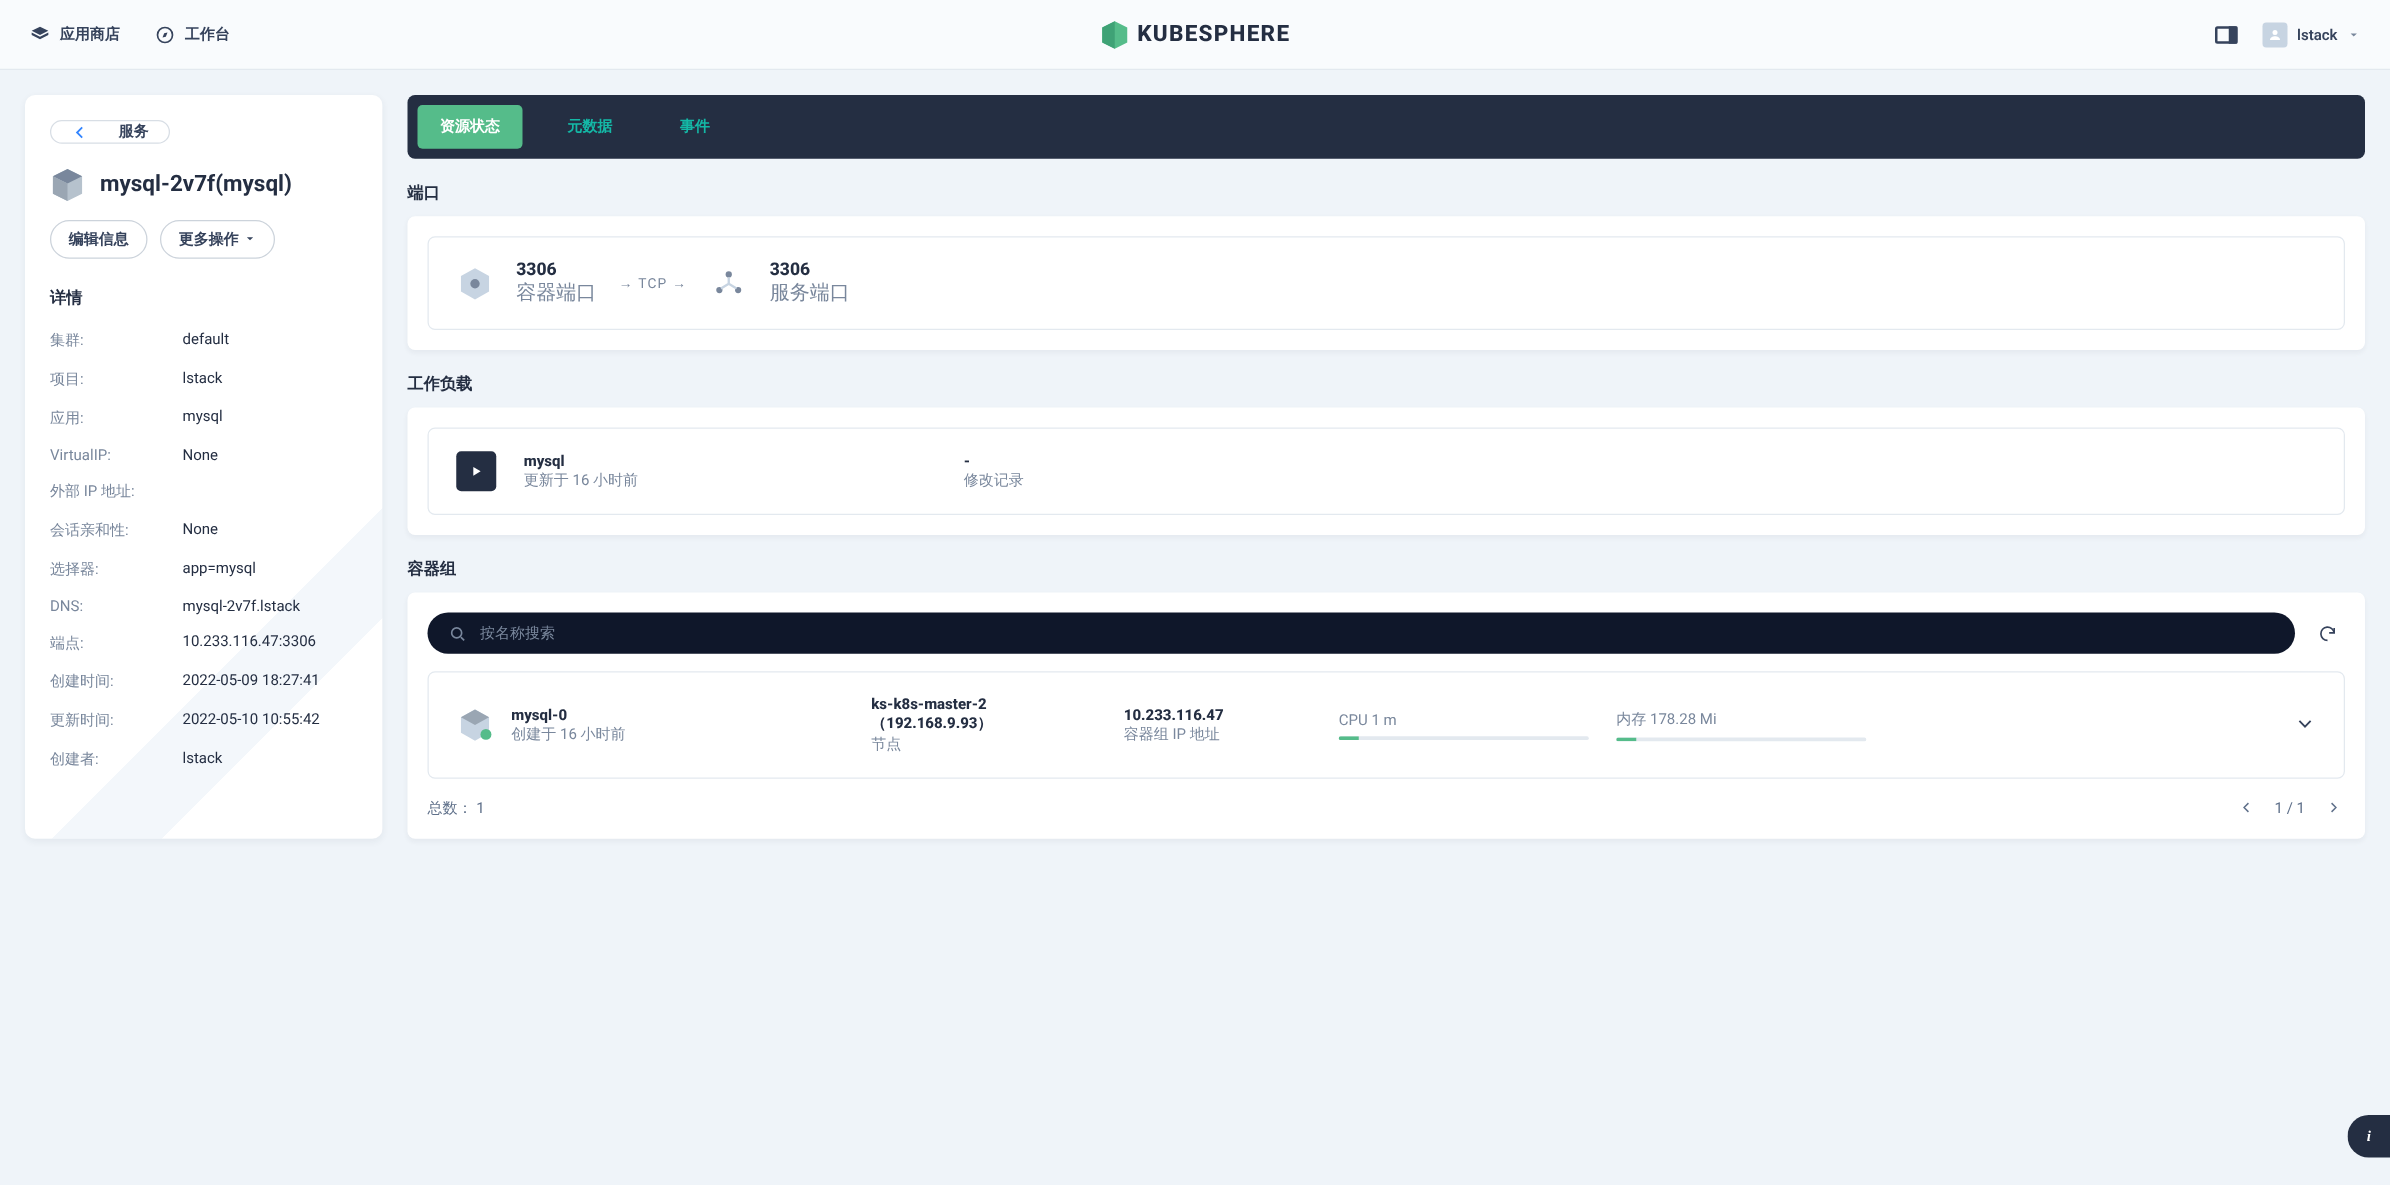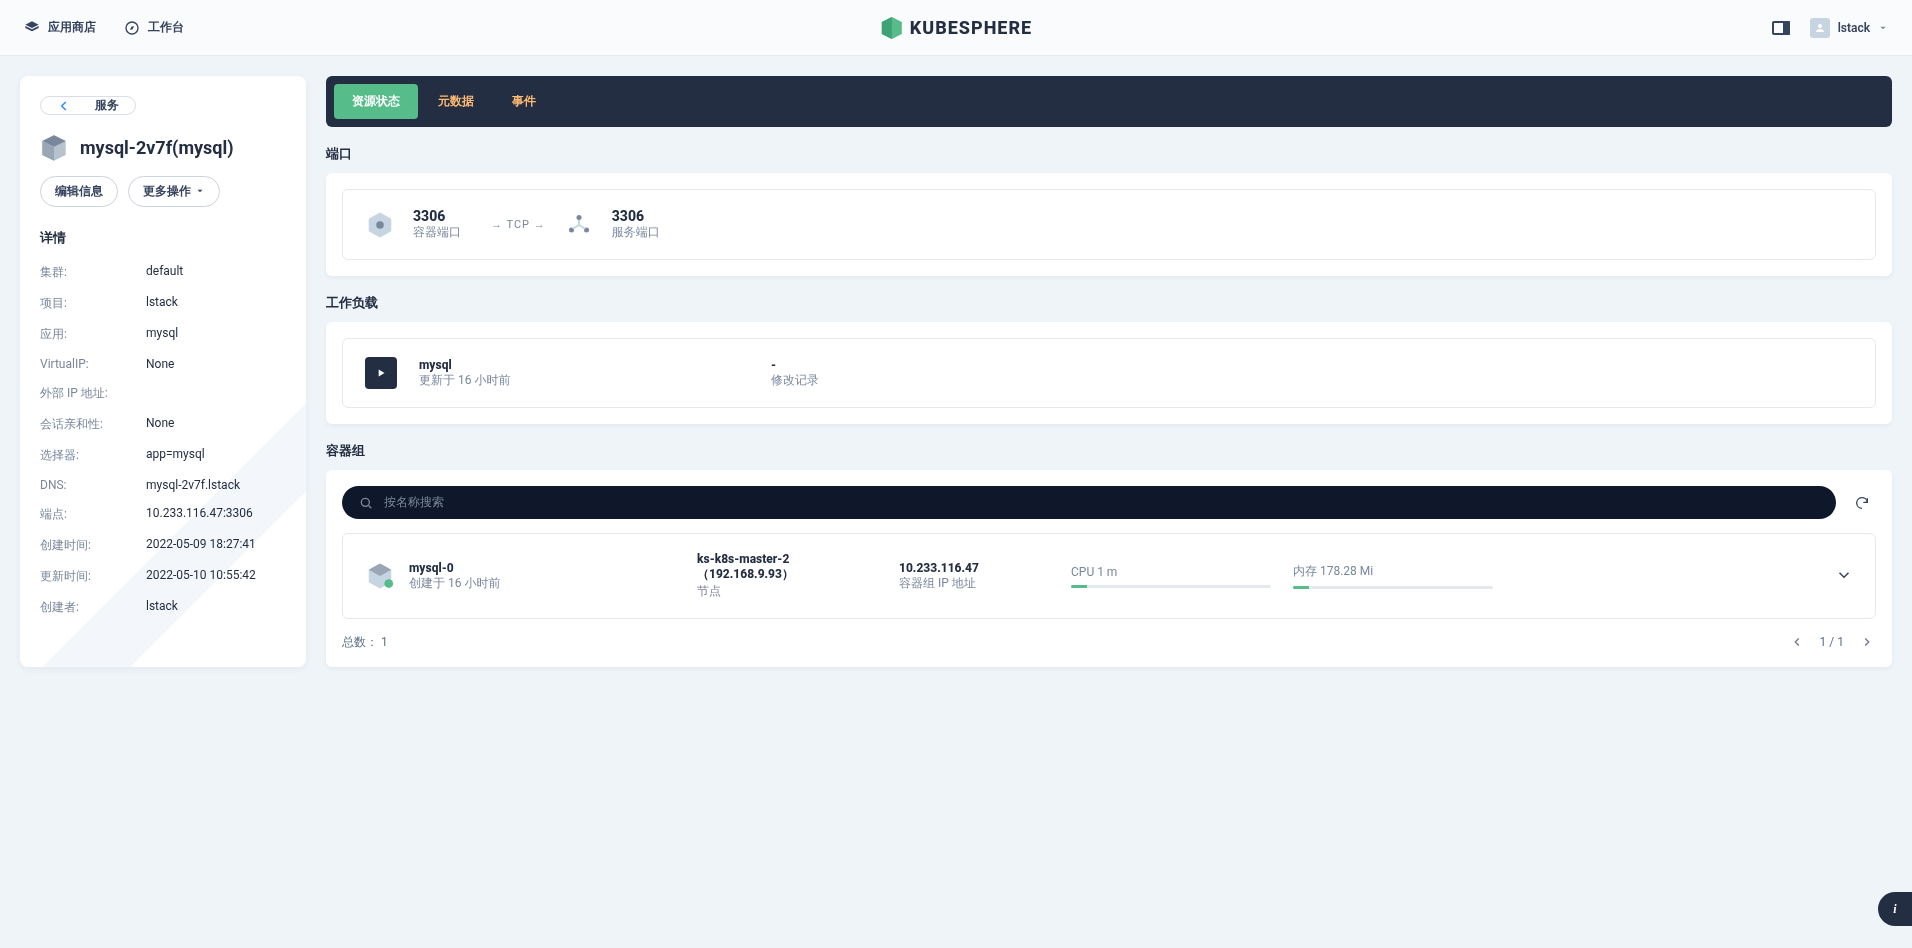--- a/index.html
+++ b/index.html
@@ -23,30 +23,30 @@
   .page-title{font-size:18px;font-weight:700;}
   .btn-row{display:flex;gap:10px;margin-top:14px;}
   .btn{border:1px solid #ccd3db;background:#fff;border-radius:16px;padding:6px 14px;font-size:12px;font-weight:600;color:#36435c;display:inline-flex;align-items:center;gap:4px;cursor:pointer;}
   .btn svg{width:10px;height:10px;}
   .section-h{font-weight:700;font-size:13px;margin-top:22px;margin-bottom:10px;color:#242e42;}
   .dl{}
   .dl-row{display:flex;padding:7px 0;}
   .dl-k{width:106px;color:#79879c;font-size:12px;}
   .dl-v{flex:1;color:#242e42;font-size:12px;}
   .main{flex:1;display:flex;flex-direction:column;gap:18px;}
-  .tabs{background:#242e42;border-radius:6px;display:flex;align-items:center;padding:8px;gap:2px;}
-  .tab{color:#fdba74;font-weight:600;padding:9px 18px;border-radius:4px;cursor:pointer;font-size:12px;}
+  .tabs{background:#242e42;border-radius:6px;display:flex;align-items:center;padding:8px;gap:18px;}
+  .tab{color:#14b8a6;font-weight:600;padding:9px 18px;border-radius:4px;cursor:pointer;font-size:12px;}
   .tab.active{background:#55bc8a;color:#ffffff;}
   .sec-title{font-weight:700;color:#242e42;font-size:13px;}
   .card{background:#ffffff;border-radius:6px;padding:16px 16px;box-shadow:0 2px 4px rgba(36,46,66,.05);}
   .inner{background:#ffffff;border:1px solid #e3e9ef;border-radius:6px;padding:18px 22px;}
   .port-row{display:flex;align-items:center;gap:18px;}
   .port-col{min-width:60px;}
   .port-num{font-weight:800;font-size:14px;}
-  .port-lab{color:#79879c;font-size:12px;}
+  .port-lab{color:#79879c;font-size:16px;}
   .arrow-chip{color:#79879c;font-size:11px;letter-spacing:1px;}
   .hex-icon{width:30px;height:30px;}
   .work-row{display:flex;align-items:center;gap:22px;}
   .play{width:32px;height:32px;background:#242e42;border-radius:4px;display:flex;align-items:center;justify-content:center;}
   .play svg{width:14px;height:14px;fill:#fff;}
   .work-cell{flex:1;}
   .work-cell .top{font-weight:800;font-size:12px;}
   .work-cell .bot{color:#79879c;font-size:12px;}
   .dot{width:8px;height:8px;border-radius:50%;background:#55bc8a;display:inline-block;margin-right:8px;}
   .search-wrap{display:flex;align-items:center;gap:12px;}

